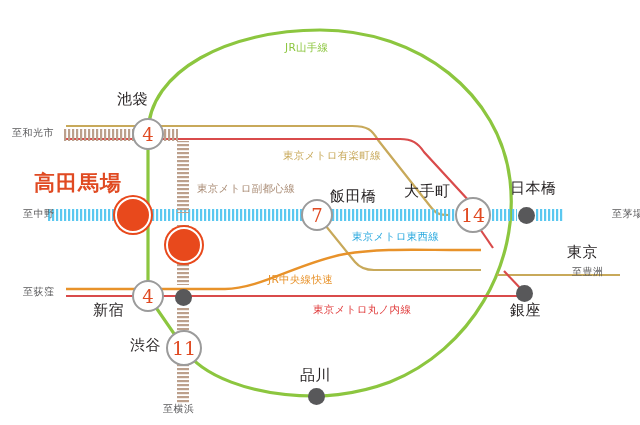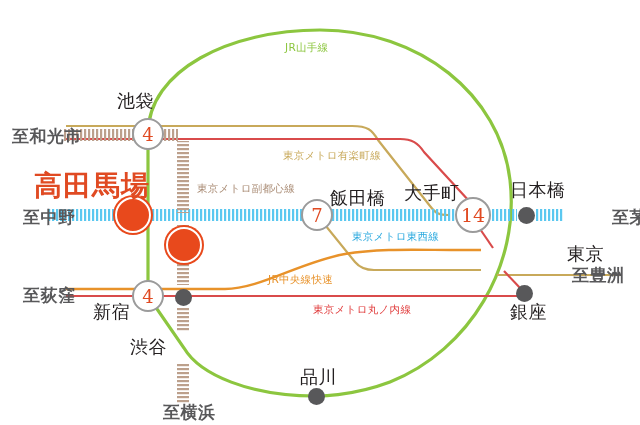--- a/index.html
+++ b/index.html
@@ -26,39 +26,38 @@
   }
   .lbl {
     position: absolute;
     white-space: nowrap;
     line-height: 1;
     pointer-events: none;
   }
   
   .st-name {
     font-family: "DejaVu Serif", "Liberation Serif", serif;
-    font-size: 18px;
+    font-size: 15px;
     color: #231f20;
     letter-spacing: 0.5px;
   }
   
   .st-hl {
     font-family: "DejaVu Serif", "Liberation Serif", serif;
-    font-size: 28px;
+    font-size: 21px;
     font-weight: bold;
     color: #e04a22;
     letter-spacing: 1px;
   }
   
   .dest {
     font-family: "DejaVu Sans", "Liberation Sans", sans-serif;
-    font-size: 17px;
+    font-size: 10px;
     color: #58585a;
     letter-spacing: 0.5px;
-    font-weight: bold;
   }
   
   .line-lbl {
     font-family: "DejaVu Sans", "Liberation Sans", sans-serif;
     font-size: 10.5px;
     letter-spacing: 0.3px;
   }
   
   .num-node {
     position: absolute;
@@ -209,20 +208,21 @@
   <div class="lbl st-name" style="left:330px; top:172px;margin-top:17px;">飯田橋</div>
 
   <div class="num-node wide" style="left:455px; top:197px;">14</div>
   <div class="lbl st-name" style="left:404px; top:184px;">大手町</div>
 
   <div class="lbl st-name" style="left:522px; top:245px;margin-left:45px;">東京</div>
 
   <div class="num-node" style="left:132px; top:280px;">4</div>
   <div class="lbl st-name" style="left:93px; top:303px;">新宿</div>
 
+  <div class="num-node wide" style="left:166px; top:330px;">11</div>
   <div class="lbl st-name" style="left:130px; top:338px;">渋谷</div>
 
   <div class="big-node" style="left:115px; top:197px;"></div>
   <div class="lbl st-hl" style="left:34px; top:172px;">高田馬場</div>
 
   <div class="big-node" style="left:166px; top:227px;"></div>
 
 </div>
 
 </body></html>

